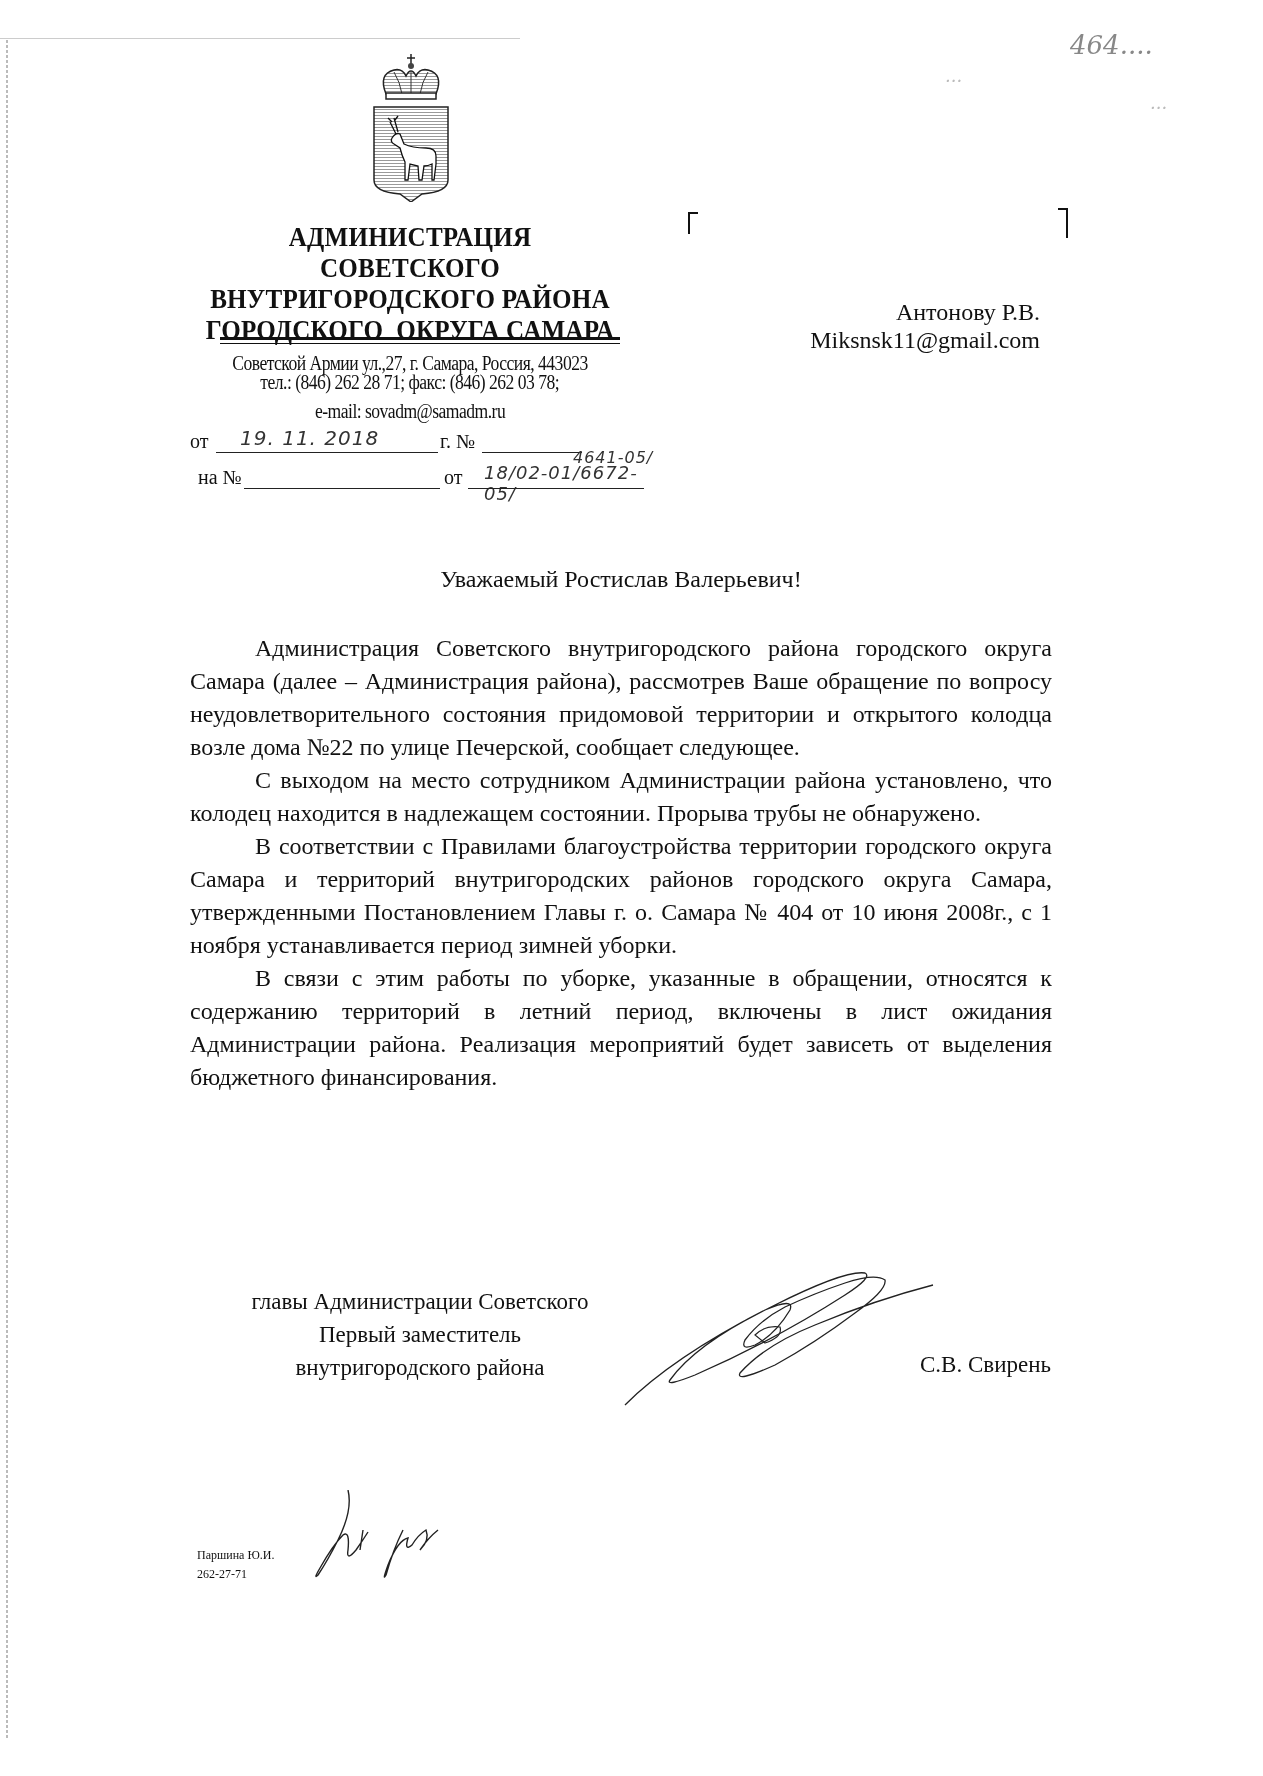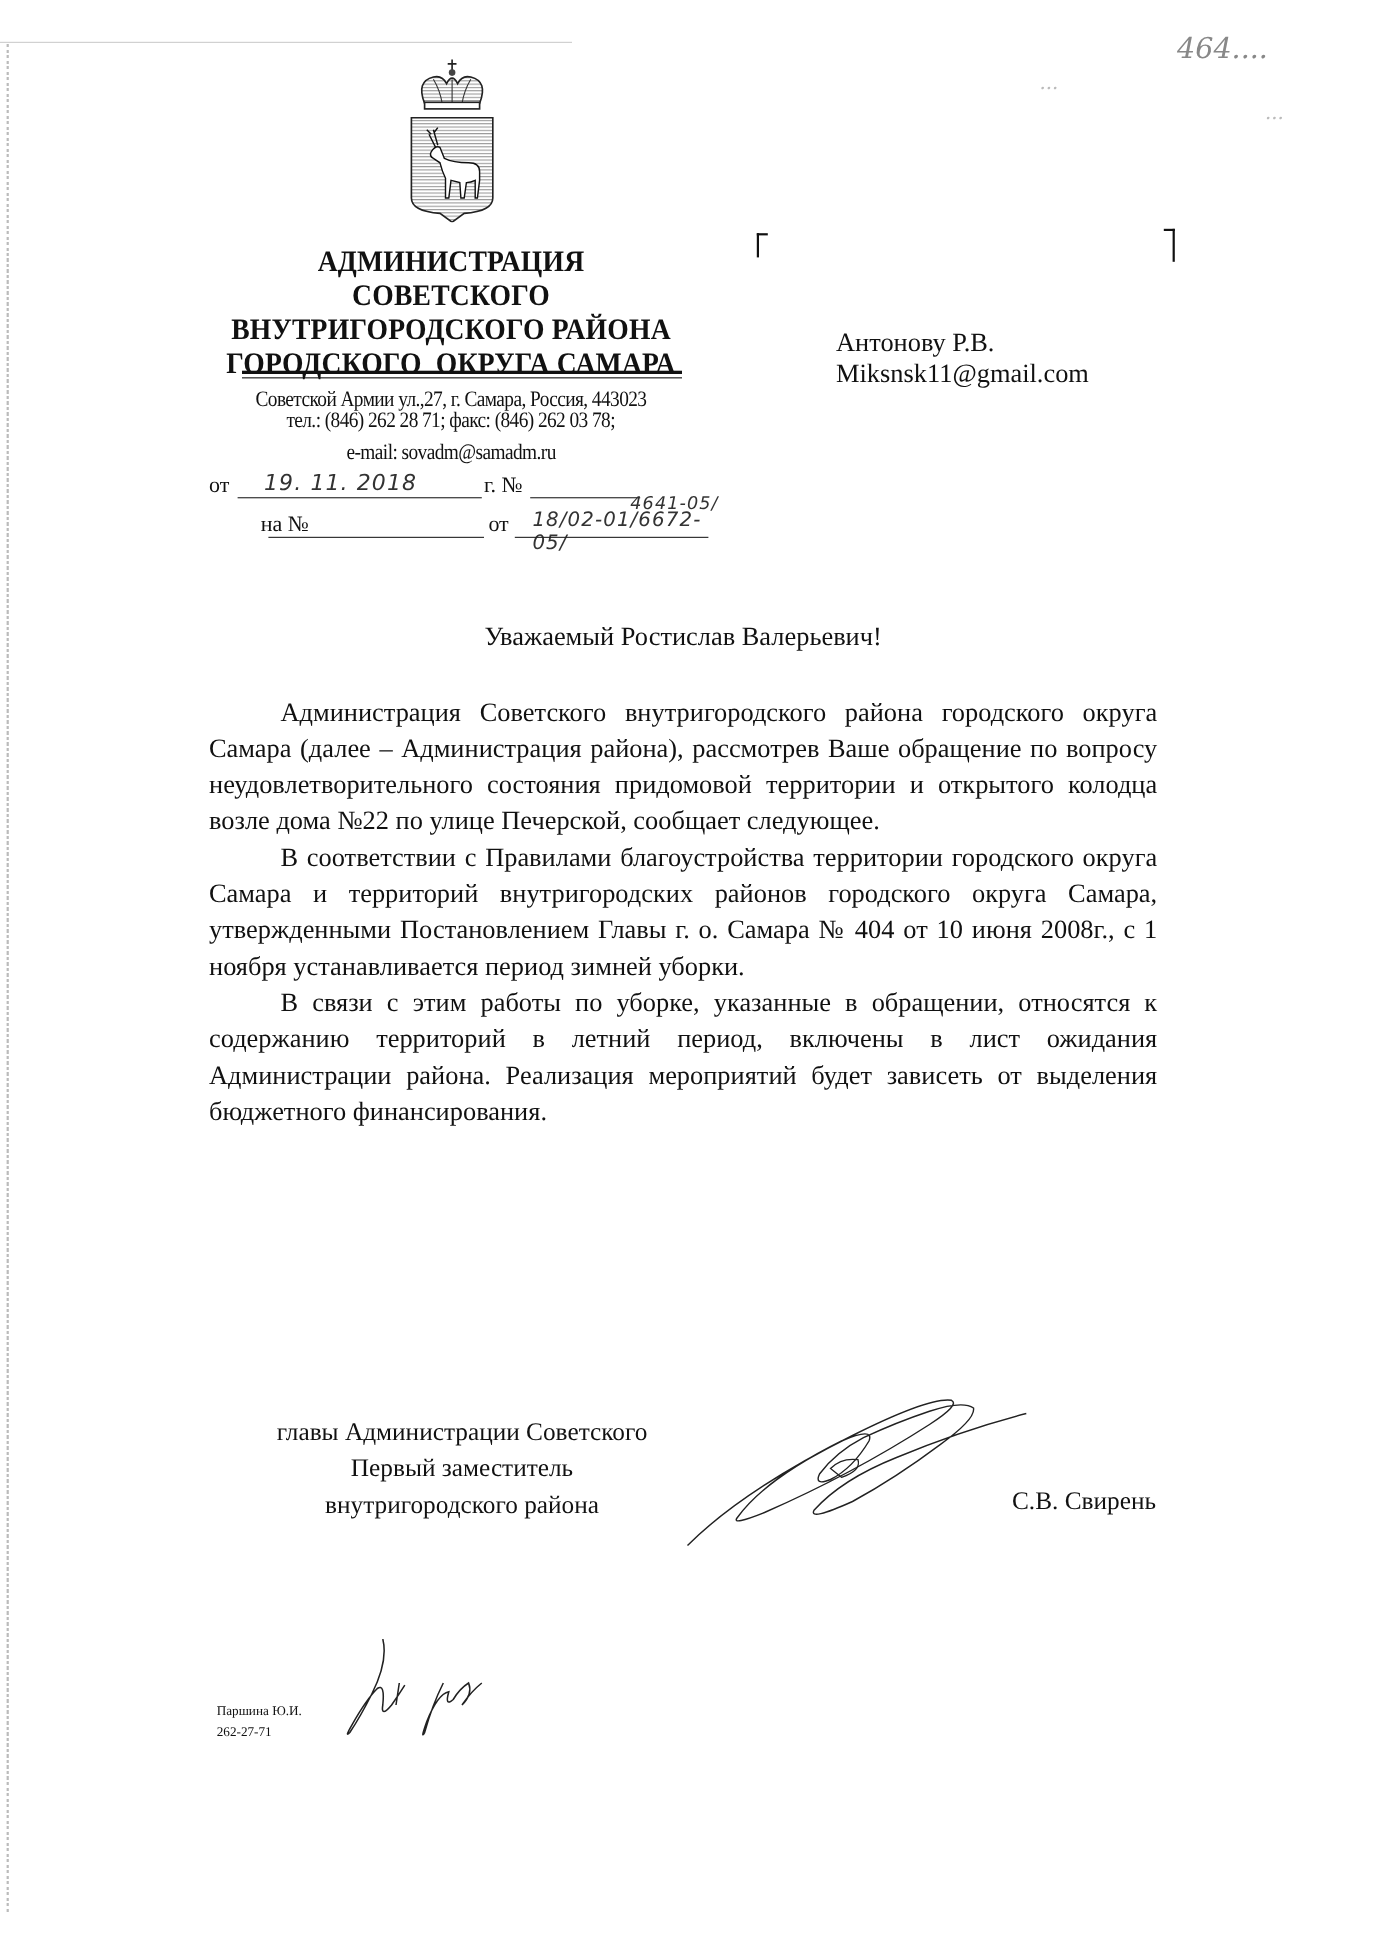--- a/index.html
+++ b/index.html
@@ -41,21 +41,21 @@
   .handwriting {
     font-family: "DejaVu Sans", sans-serif; font-style: italic; font-size: 20px; color: #333;
     letter-spacing: 1px;
   }
 
   
   .bracket-l { left: 688px; top: 212px; width: 8px; height: 20px; border-left: 2px solid #111; border-top: 2px solid #111; }
   .bracket-r { left: 1058px; top: 208px; width: 8px; height: 28px; border-right: 2px solid #111; border-top: 2px solid #111; }
 
   
-  .addressee { left: 760px; top: 298px; width: 310px; text-align: left; font-size: 24px; line-height: 28px; }
+  .addressee { left: 730px; top: 298px; width: 310px; text-align: right; font-size: 24px; line-height: 28px; }
 
   
   .faint { color: #999; font-family: "DejaVu Serif", serif; font-style: italic; }
 
   
   .greeting { left: 190px; top: 566px; width: 862px; text-align: center; font-size: 24px; }
 
   
   .body-text {
     left: 190px; top: 632px; width: 862px; font-size: 24px; line-height: 33px;
@@ -135,38 +135,39 @@
 <div class="abs" style="left:190px; top:430px; width:470px; height:26px;">
   <span class="abs reg-label" style="left:0; top:0;">от</span>
   <div class="abs reg-line" style="left:26px; top:2px; width:222px;"></div>
   <span class="abs handwriting" style="left:50px; top:-4px;">19. 11. 2018</span>
   <span class="abs reg-label" style="left:250px; top:0;">г. №</span>
   <div class="abs reg-line" style="left:292px; top:2px; width:100px;"></div>
   <span class="abs handwriting" style="left:294px; top:-4px; font-size:18px;margin-top:36px;">18/02-01/6672-05/</span>
   <span class="abs handwriting" style="left:383px; top:18px; font-size:16px;">4641-05/</span>
 </div>
 <div class="abs" style="left:198px; top:466px; width:460px; height:26px;">
-  <span class="abs reg-label" style="left:0; top:0;margin-left:39px;">на №</span>
+  <span class="abs reg-label" style="left:0; top:0;">на №</span>
   <div class="abs reg-line" style="left:46px; top:2px; width:196px;"></div>
   <span class="abs reg-label" style="left:246px; top:0;">от</span>
   <div class="abs reg-line" style="left:270px; top:2px; width:176px;"></div>
 </div>
 
 <div class="abs bracket-l"></div>
 <div class="abs bracket-r"></div>
 
 <div class="abs addressee">
   <div>Антонову Р.В.</div>
   <div>Miksnsk11@gmail.com</div>
 </div>
 
 <div class="abs greeting">Уважаемый Ростислав Валерьевич!</div>
 
 <div class="abs body-text">
   <p>Администрация Советского внутригородского района городского округа Самара (далее – Администрация района), рассмотрев Ваше обращение по вопросу неудовлетворительного состояния придомовой территории и открытого колодца возле дома №22 по улице Печерской, сообщает следующее.</p>
+  <p>С выходом на место сотрудником Администрации района установлено, что колодец находится в надлежащем состоянии. Прорыва трубы не обнаружено.</p>
   <p>В соответствии с Правилами благоустройства территории городского округа Самара и территорий внутригородских районов городского округа Самара, утвержденными Постановлением Главы г. о. Самара № 404 от 10 июня 2008г., с 1 ноября устанавливается период зимней уборки.</p>
   <p>В связи с этим работы по уборке, указанные в обращении, относятся к содержанию территорий в летний период, включены в лист ожидания Администрации района. Реализация мероприятий будет зависеть от выделения бюджетного финансирования.</p>
 </div>
 
 <div class="abs sig-title">
   <div>главы Администрации Советского</div>
   <div>Первый заместитель</div>
   <div>внутригородского района</div>
 </div>
 

